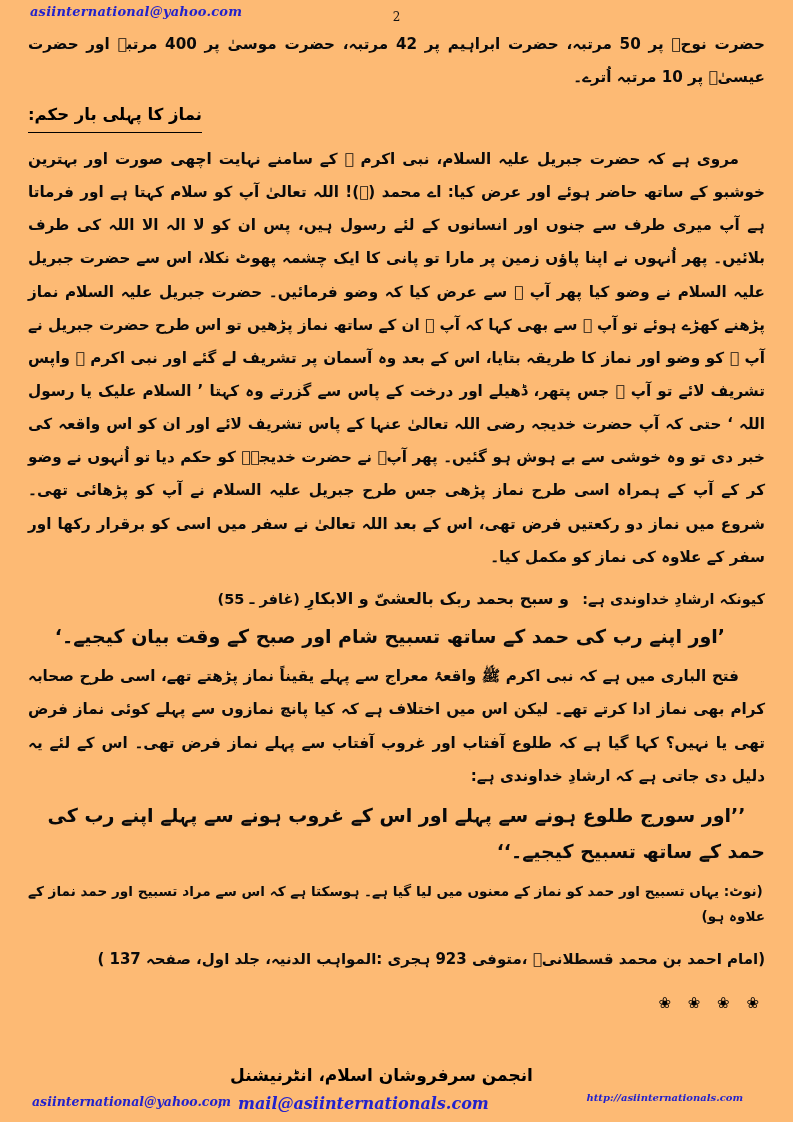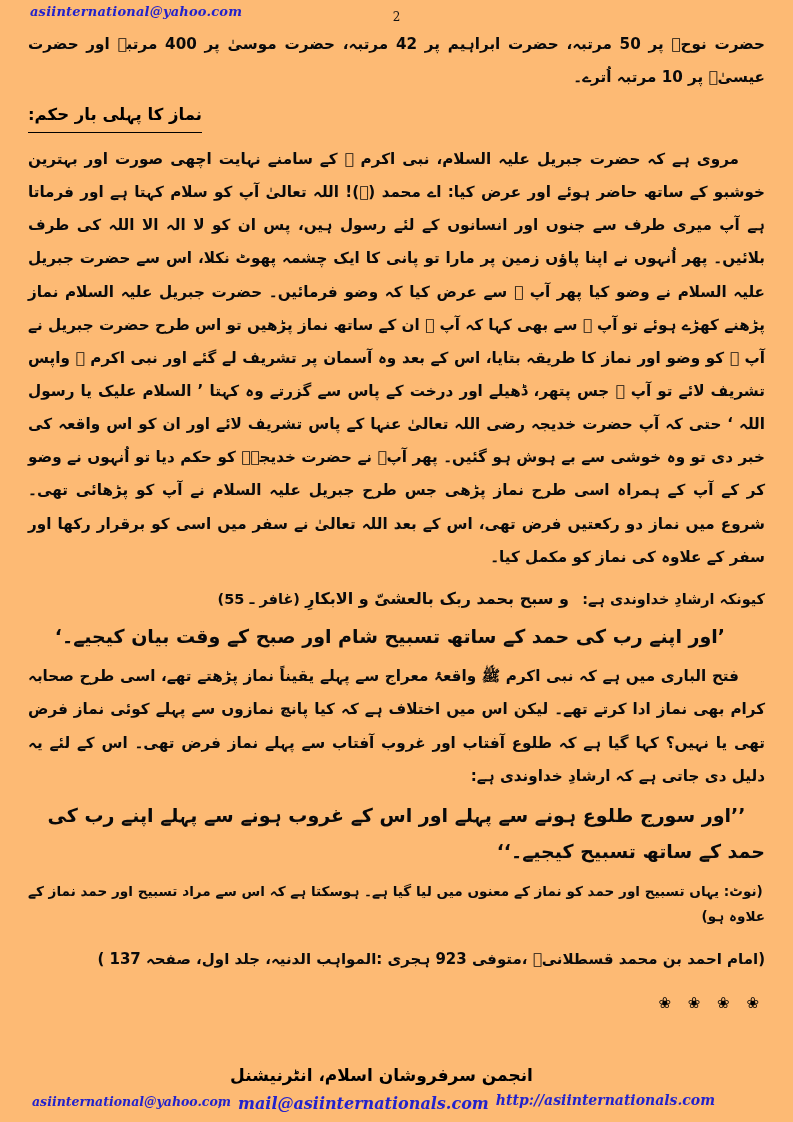--- a/index.html
+++ b/index.html
@@ -210,23 +210,23 @@
   }
   .f-email2 {
     position: absolute;
     left: 238px;
     top: 0;
     font-size: 16px;
     white-space: nowrap;
   }
   .f-url {
     position: absolute;
-    right: 48px;
+    right: 20px;
     top: -2px;
-    font-size: 14px;
+    font-size: 10px;
     white-space: nowrap;
   }
 </style>
 </head>
 <body>
 
 <div class="page">
 
   <div class="header-bar">
     <div class="header-email">asiinternational@yahoo.com</div>

